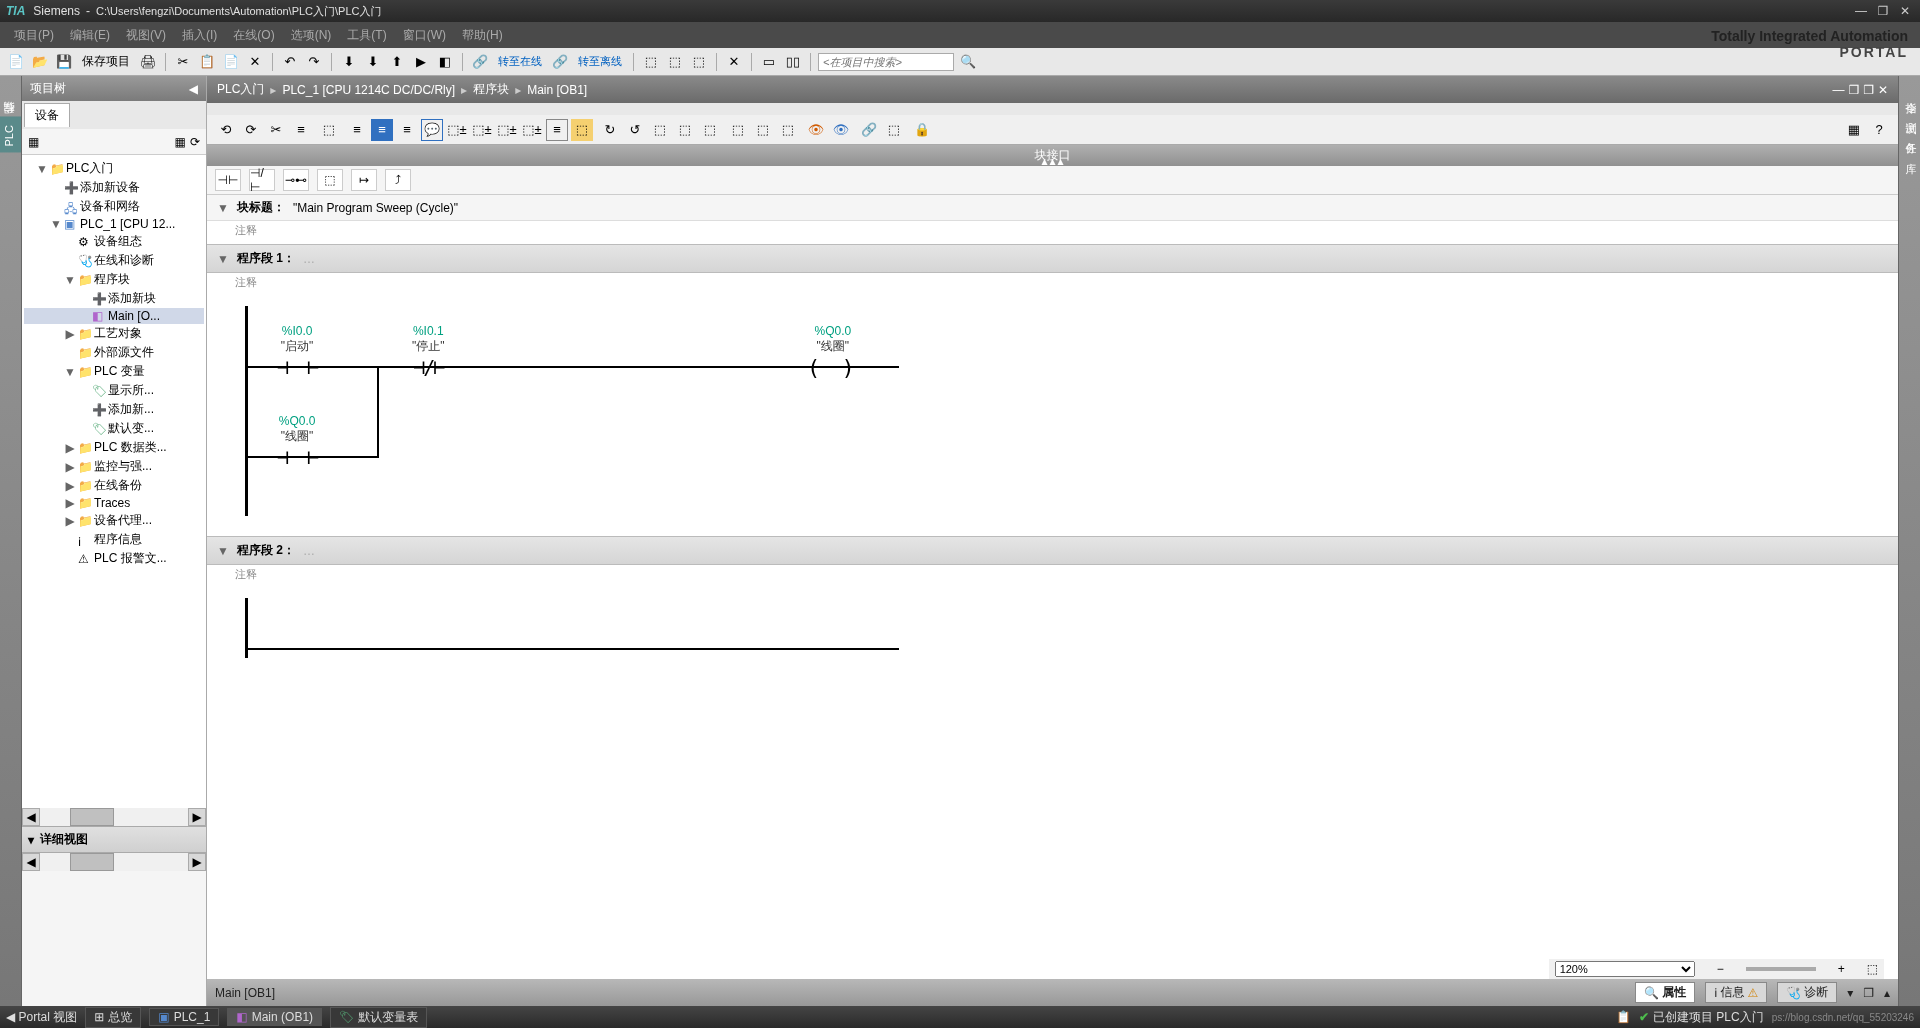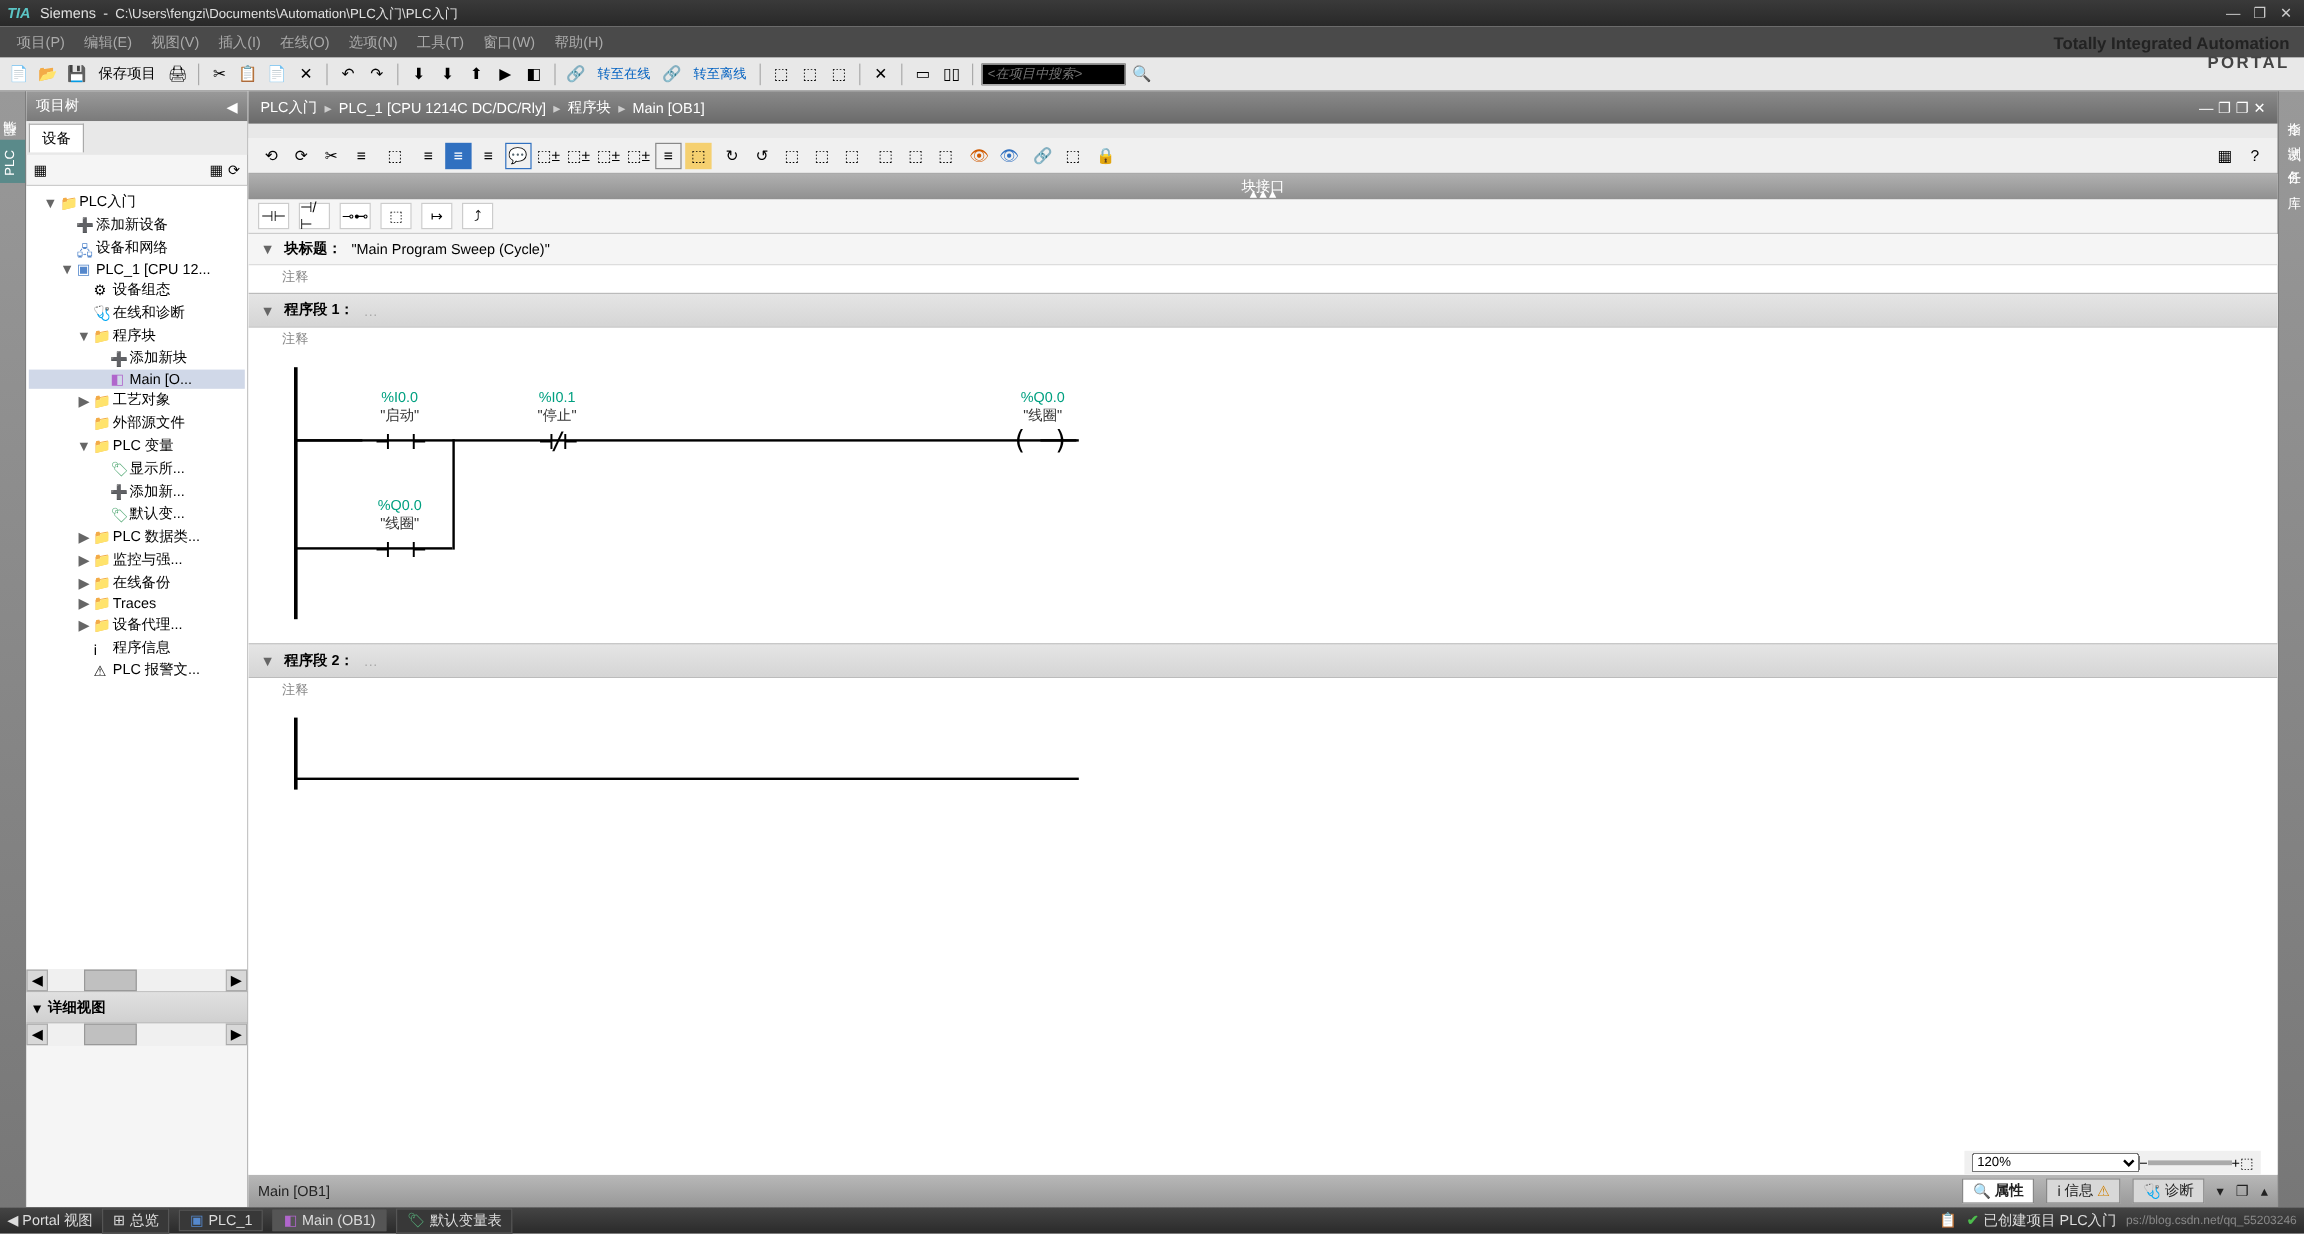--- a/index.html
+++ b/index.html
@@ -12,21 +12,21 @@
 .menu-bar { background: #4a4a4a; padding: 2px 8px; display: flex; gap: 4px; height: 26px; align-items: center; }
 .menu-bar .menu-item { color: #aaa; padding: 2px 6px; cursor: pointer; font-size: 12px; }
 .branding { position: absolute; right: 12px; top: 28px; text-align: right; z-index: 5; }
 .branding .tia { font-size: 14px; font-weight: bold; color: #222; }
 .branding .portal { font-size: 14px; font-weight: bold; color: #444; letter-spacing: 2px; }
 .toolbar { background: #e8e8e8; border-bottom: 1px solid #aaa; padding: 3px 6px; display: flex; align-items: center; gap: 4px; height: 28px; }
 .toolbar .tb-btn { width: 20px; height: 20px; border: 1px solid transparent; display: flex; align-items: center; justify-content: center; cursor: pointer; font-size: 13px; }
 .toolbar .sep { width: 1px; height: 18px; background: #aaa; margin: 0 3px; }
 .toolbar .save-label { font-size: 12px; padding: 0 4px; }
 .toolbar .link-btn { color: #0060c0; font-size: 11px; padding: 0 4px; cursor: pointer; text-align: center; }
-.toolbar .search-box { border: 1px solid #aaa; padding: 1px 4px; font-style: italic; color: #888; font-size: 11px; width: 120px; height: 18px; background: #000000; }
+.toolbar .search-box { border: 1px solid #aaa; padding: 1px 4px; font-style: italic; color: #888; font-size: 11px; width: 136px; height: 18px; background: #ffffff; }
 .main-layout { display: flex; height: calc(100vh - 76px - 22px); }
 .left-side-tab { width: 22px; background: linear-gradient(#999, #777); border-right: 1px solid #666; display: flex; flex-direction: column; padding-top: 40px; }
 .left-side-tab .vtab { writing-mode: vertical-rl; transform: rotate(180deg); color: #fff; padding: 6px 2px; text-align: center; font-size: 11px; background: #5a8a8a; margin-bottom: 2px; cursor: pointer; }
 .project-tree-panel { width: 185px; background: #f5f5f5; border-right: 1px solid #aaa; display: flex; flex-direction: column; }
 .pt-header { background: linear-gradient(#9a9a9a, #7a7a7a); color: #fff; padding: 4px 8px; font-size: 12px; display: flex; align-items: center; justify-content: space-between; }
 .pt-tab { background: #e8e8e8; padding: 2px; }
 .pt-tab .tab-btn { display: inline-block; background: #fff; border: 1px solid #aaa; border-bottom: none; padding: 3px 10px; font-size: 12px; }
 .pt-tools { padding: 3px 6px; display: flex; gap: 4px; border-bottom: 1px solid #ccc; align-items: center; height: 26px; }
 .pt-tools .spacer { flex: 1; }
 .tree { flex: 1; overflow-y: auto; padding: 4px 2px; background: #fff; }
@@ -59,26 +59,26 @@
 .mini-toolbar .mt-btn { width: 26px; height: 22px; display: flex; align-items: center; justify-content: center; cursor: pointer; border: 1px solid #ccc; background: #fff; }
 .editor-content { flex: 1; background: #fff; overflow-y: auto; position: relative; }
 .block-title-row { background: #f5f5f5; padding: 4px 10px; display: flex; align-items: center; gap: 8px; border-bottom: 1px solid #ddd; }
 .block-title-row .bt-label { font-weight: bold; }
 .comment-row { padding: 2px 10px 6px 28px; color: #888; font-size: 11px; }
 .network-header { background: linear-gradient(#e5e5e5, #d5d5d5); padding: 5px 10px; display: flex; align-items: center; gap: 8px; border-top: 1px solid #bbb; border-bottom: 1px solid #bbb; font-weight: bold; }
 .network-body { padding: 10px 30px; min-height: 100px; }
 .ladder { position: relative; height: 220px; }
 .rail { position: absolute; left: 8px; top: 0; bottom: 10px; width: 3px; background: #000; }
 .rung { position: absolute; left: 10px; height: 2px; background: #000; }
-.contact { position: absolute; text-align: center; margin-left: 36px; }
+.contact { position: absolute; text-align: center; }
 .contact .addr { color: #00a080; font-size: 12px; }
 .contact .name { color: #333; font-size: 12px; }
 .contact .symbol { font-size: 20px; font-family: monospace; letter-spacing: -2px; }
 .coil-sym { font-size: 22px; font-family: monospace; letter-spacing: 4px; }
-.zoom-bar { position: absolute; bottom: 0; right: 14px; display: flex; align-items: center; gap: 0; background: #f0f0f0; padding: 2px 6px; }
+.zoom-bar { position: absolute; bottom: 0; right: 14px; display: flex; align-items: center; gap: 22px; background: #f0f0f0; padding: 2px 6px; }
 .zoom-bar select { width: 140px; font-size: 11px; }
 .zoom-bar .slider { width: 70px; height: 4px; background: #aaa; position: relative; }
 .props-bar { background: linear-gradient(#b8b8b8, #989898); padding: 3px 8px; display: flex; align-items: center; gap: 10px; color: #222; font-size: 12px; }
 .props-bar .left-label { font-weight: normal; }
 .props-bar .spacer { flex: 1; }
 .props-bar .tab { background: #d8d8d8; border: 1px solid #888; padding: 1px 8px; cursor: pointer; font-size: 11px; display: flex; align-items: center; gap: 3px; }
 .props-bar .tab.active { background: #fff; font-weight: bold; }
 .props-tabs { background: #e0e0e0; display: flex; gap: 2px; padding: 0 8px; height: 20px; align-items: flex-end; }
 .props-tabs .ptab { border: 1px solid #aaa; border-bottom: none; padding: 1px 10px; background: #d0d0d0; font-size: 11px; cursor: pointer; }
 .props-tabs .ptab.active { background: #fff; }

